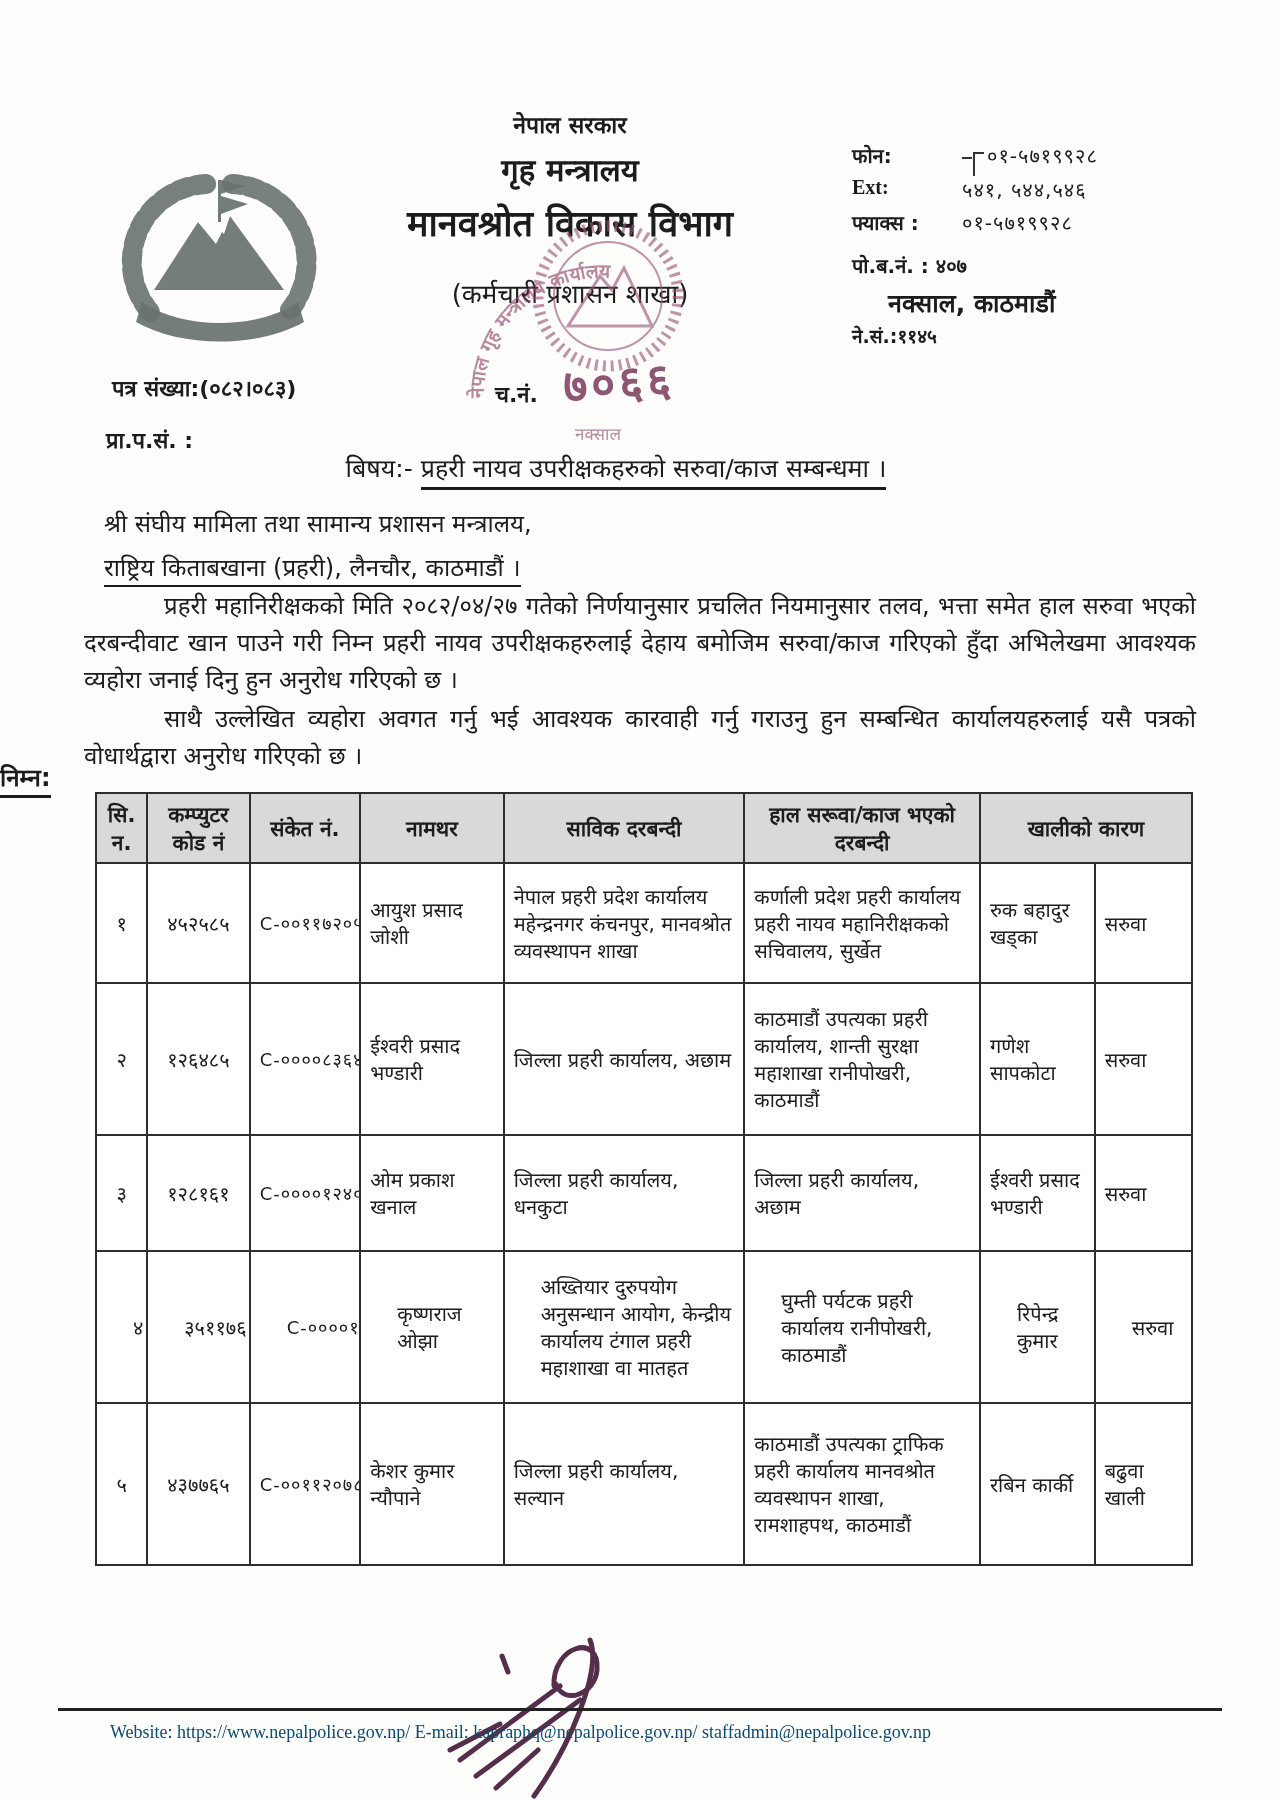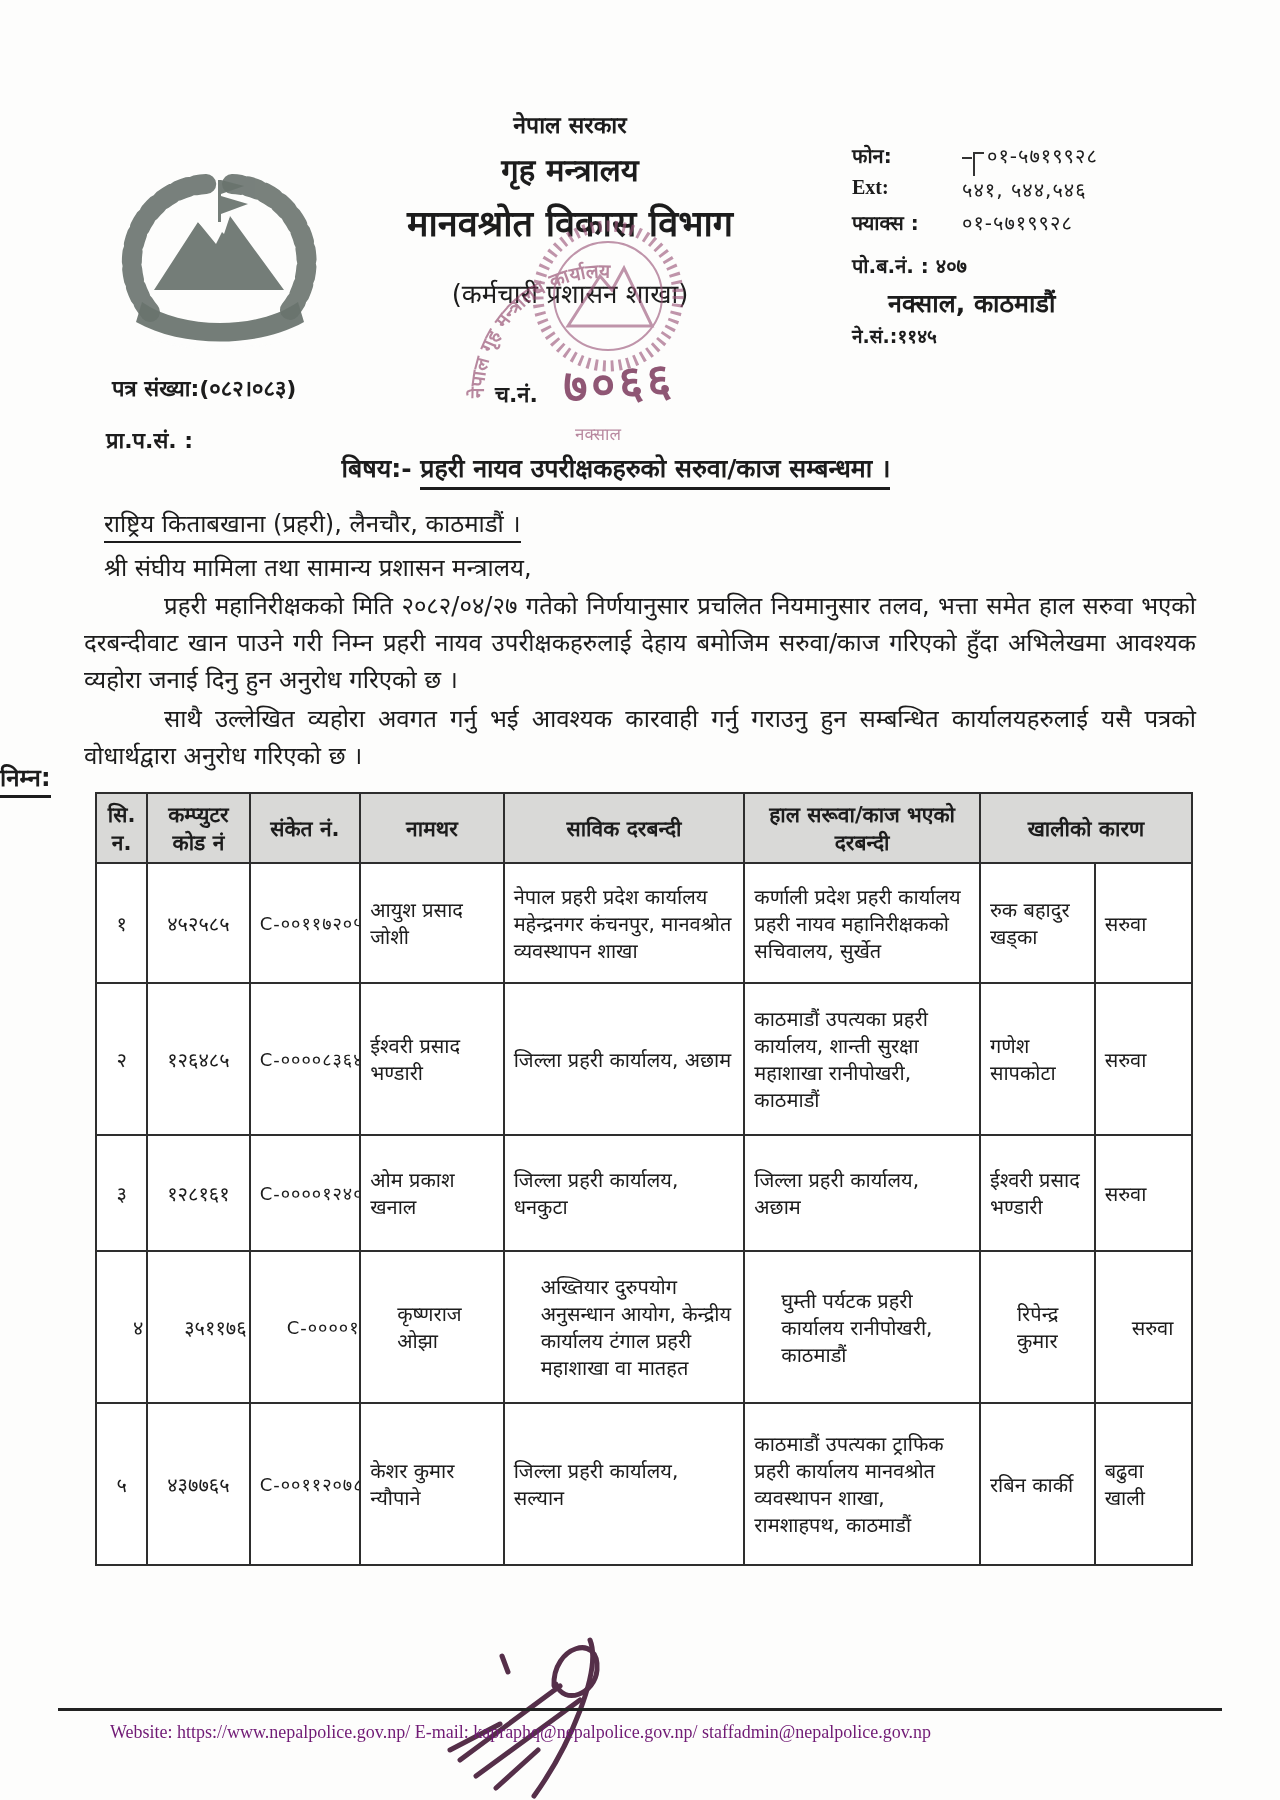--- a/index.html
+++ b/index.html
@@ -31,21 +31,21 @@
   .nesan { font-weight:bold; font-size:19px; margin-top:4px; }
 
   
   .letter-no { left:112px; top:372px; font-size:22px; font-weight:bold; }
   .cha-label { left:495px; top:378px; font-size:22px; font-weight:bold; }
   .cha-value { left:563px; top:350px; font-size:46px; color:#7c3a5d;
                transform:rotate(-4deg); letter-spacing:4px; font-weight:bold; opacity:.85;}
   .prapasan  { left:106px; top:424px; font-size:22px; font-weight:bold; }
 
   
-  .subject { left:0; top:450px; width:1232px; text-align:center; font-size:25px; font-weight:bold; }
+  .subject { left:0; top:450px; width:1232px; text-align:center; font-size:25px; font-weight:normal; }
   .subject .underl { border-bottom:3px solid #1c1c1c; padding-bottom:4px; }
   .addressee { left:104px; top:502px; font-size:24px; line-height:44px; }
   .addressee .underl { border-bottom:2.5px solid #1c1c1c; padding-bottom:3px; }
 
   
   .body-text { left:84px; top:588px; width:1112px; font-size:24px; line-height:37px; text-align:justify; }
   .body-text p { margin:0 0 2px 0; text-indent:80px; }
   .list-heading { left:0; top:752px; width:1280px; text-align:left; font-size:24px; font-weight:bold;margin-top:8px; }
   .list-heading span { border-bottom:3px solid #1c1c1c; padding-bottom:3px; }
 
@@ -66,21 +66,21 @@
 
   
   .logo { left:112px; top:152px; opacity:.88; }
 
   
   .signature { left:438px; top:1628px; }
 
   
   .footer-rule { left:58px; top:1708px; width:1164px; border-top:3px solid #222; }
   .footer-text { left:110px; top:1722px; width:1100px;
-                 font-family:"Liberation Serif","DejaVu Serif",serif; font-size:18px; color:#701a75; }
+                 font-family:"Liberation Serif","DejaVu Serif",serif; font-size:18px; color:#0c4a6e; }
 </style>
 </head>
 <body>
 
 <div class="page">
 
   <svg class="abs logo" width="215" height="220" viewBox="0 0 215 220">
     <g fill="none" stroke="#55605a" opacity="0.9">
       <path d="M38 160 A78 78 0 0 1 96 32" stroke-width="20" stroke-dasharray="11 7" stroke-linecap="round"></path>
       <path d="M178 158 A78 78 0 0 0 120 32" stroke-width="20" stroke-dasharray="11 7" stroke-linecap="round"></path>
@@ -138,22 +138,22 @@
   <div class="abs cha-label">च.नं.</div>
   <div class="abs cha-value">७०६६</div>
   <div class="abs prapasan">प्रा.प.सं. :</div>
 
   <div class="abs subject">
     <span>बिषय:-</span>
     <span class="underl">प्रहरी नायव उपरीक्षकहरुको सरुवा/काज सम्बन्धमा ।</span>
   </div>
 
   <div class="abs addressee">
+    <div>श्री संघीय मामिला तथा सामान्य प्रशासन मन्त्रालय,</div>
     <div><span class="underl">राष्ट्रिय किताबखाना (प्रहरी), लैनचौर, काठमाडौं  ।</span></div>
-    <div>श्री संघीय मामिला तथा सामान्य प्रशासन मन्त्रालय,</div>
   </div>
 
   <div class="abs body-text">
     <p>प्रहरी महानिरीक्षकको मिति २०८२/०४/२७ गतेको निर्णयानुसार प्रचलित नियमानुसार तलव, भत्ता समेत हाल सरुवा भएको दरबन्दीवाट खान पाउने गरी निम्न प्रहरी नायव उपरीक्षकहरुलाई देहाय बमोजिम सरुवा/काज गरिएको हुँदा अभिलेखमा आवश्यक व्यहोरा जनाई दिनु हुन अनुरोध गरिएको छ ।</p>
     <p>साथै उल्लेखित व्यहोरा अवगत गर्नु भई आवश्यक कारवाही गर्नु गराउनु हुन सम्बन्धित कार्यालयहरुलाई यसै पत्रको वोधार्थद्वारा अनुरोध गरिएको छ ।</p>
   </div>
 
   <div class="abs list-heading">
     <span>निम्न:</span>
   </div>

